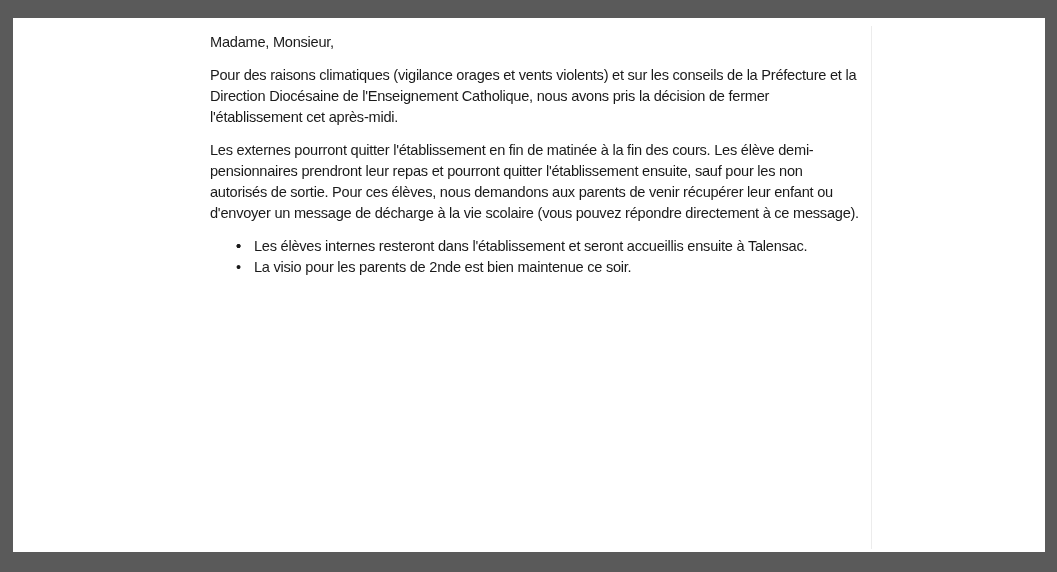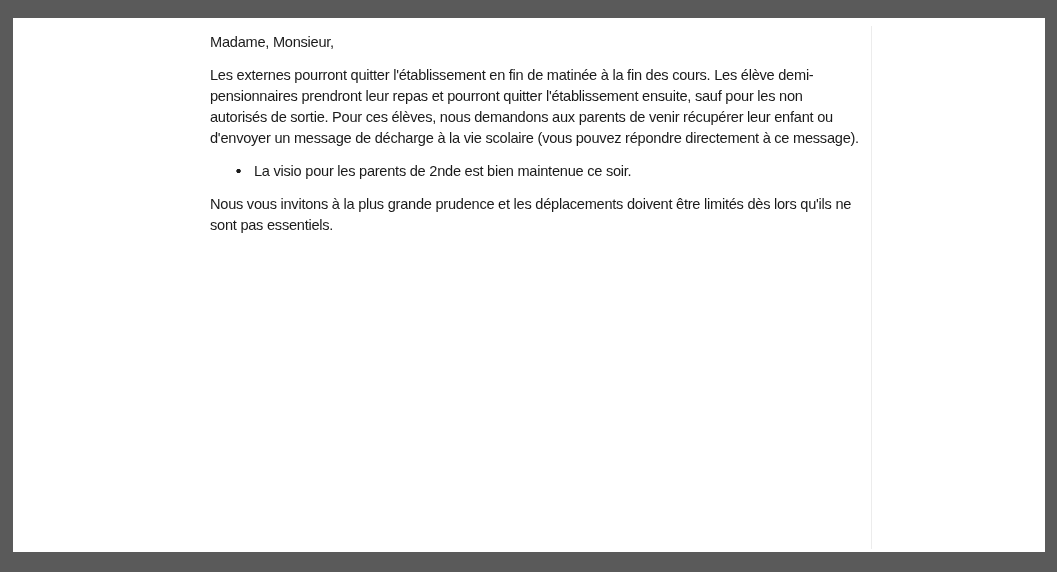--- a/index.html
+++ b/index.html
@@ -43,28 +43,29 @@
       left: -18px; top: 0;
     }
   </style>
 </head>
 <body>
 
 <div class="page">
   <div class="divider"></div>
   <div class="content">
     <p>Madame, Monsieur,</p>
+    <p>Pour des raisons climatiques (vigilance orages et vents violents)  et sur les conseils de la Préfecture et la Direction Diocésaine de l'Enseignement Catholique, nous avons pris la décision de fermer l'établissement cet après-midi.</p>
     <p>Les externes pourront quitter l'établissement en fin de matinée à la fin des cours. Les élève demi-pensionnaires prendront leur repas et pourront quitter l'établissement ensuite, sauf pour les non autorisés de sortie. Pour ces élèves, nous demandons aux parents de venir récupérer leur enfant ou d'envoyer un message de décharge à la vie scolaire (vous pouvez répondre directement à ce message).</p>
     <ul>
       <li>
         <span class="bullet">•</span>
       </li>
       <li>
         <span class="bullet">•</span>
+        <span>Les élèves internes resteront dans l'établissement et seront accueillis ensuite à Talensac.</span>
       </li>
       <li>
         <span class="bullet">•</span>
         <span>La visio pour les parents de 2nde est bien maintenue ce soir.</span>
       </li>
     </ul>
-    <p>Nous vous invitons à la plus grande prudence et les déplacements doivent être limités dès lors qu'ils ne sont pas essentiels.</p>
   </div>
 </div>
 
 </body></html>

